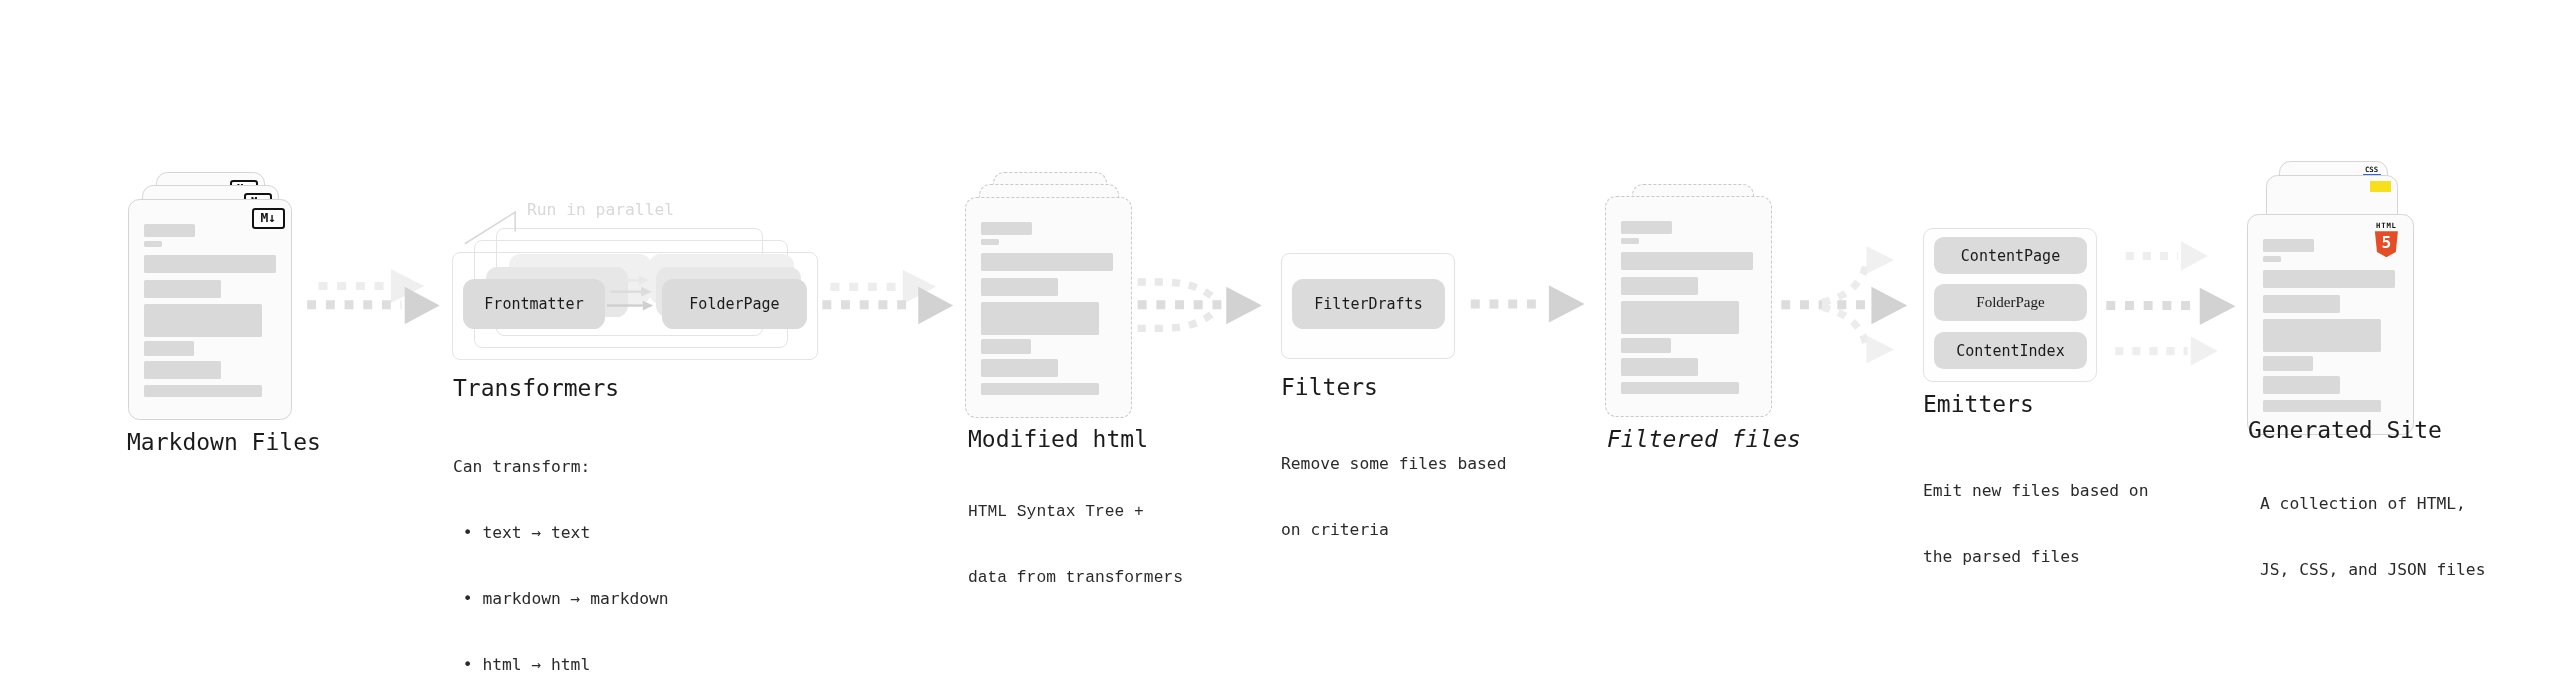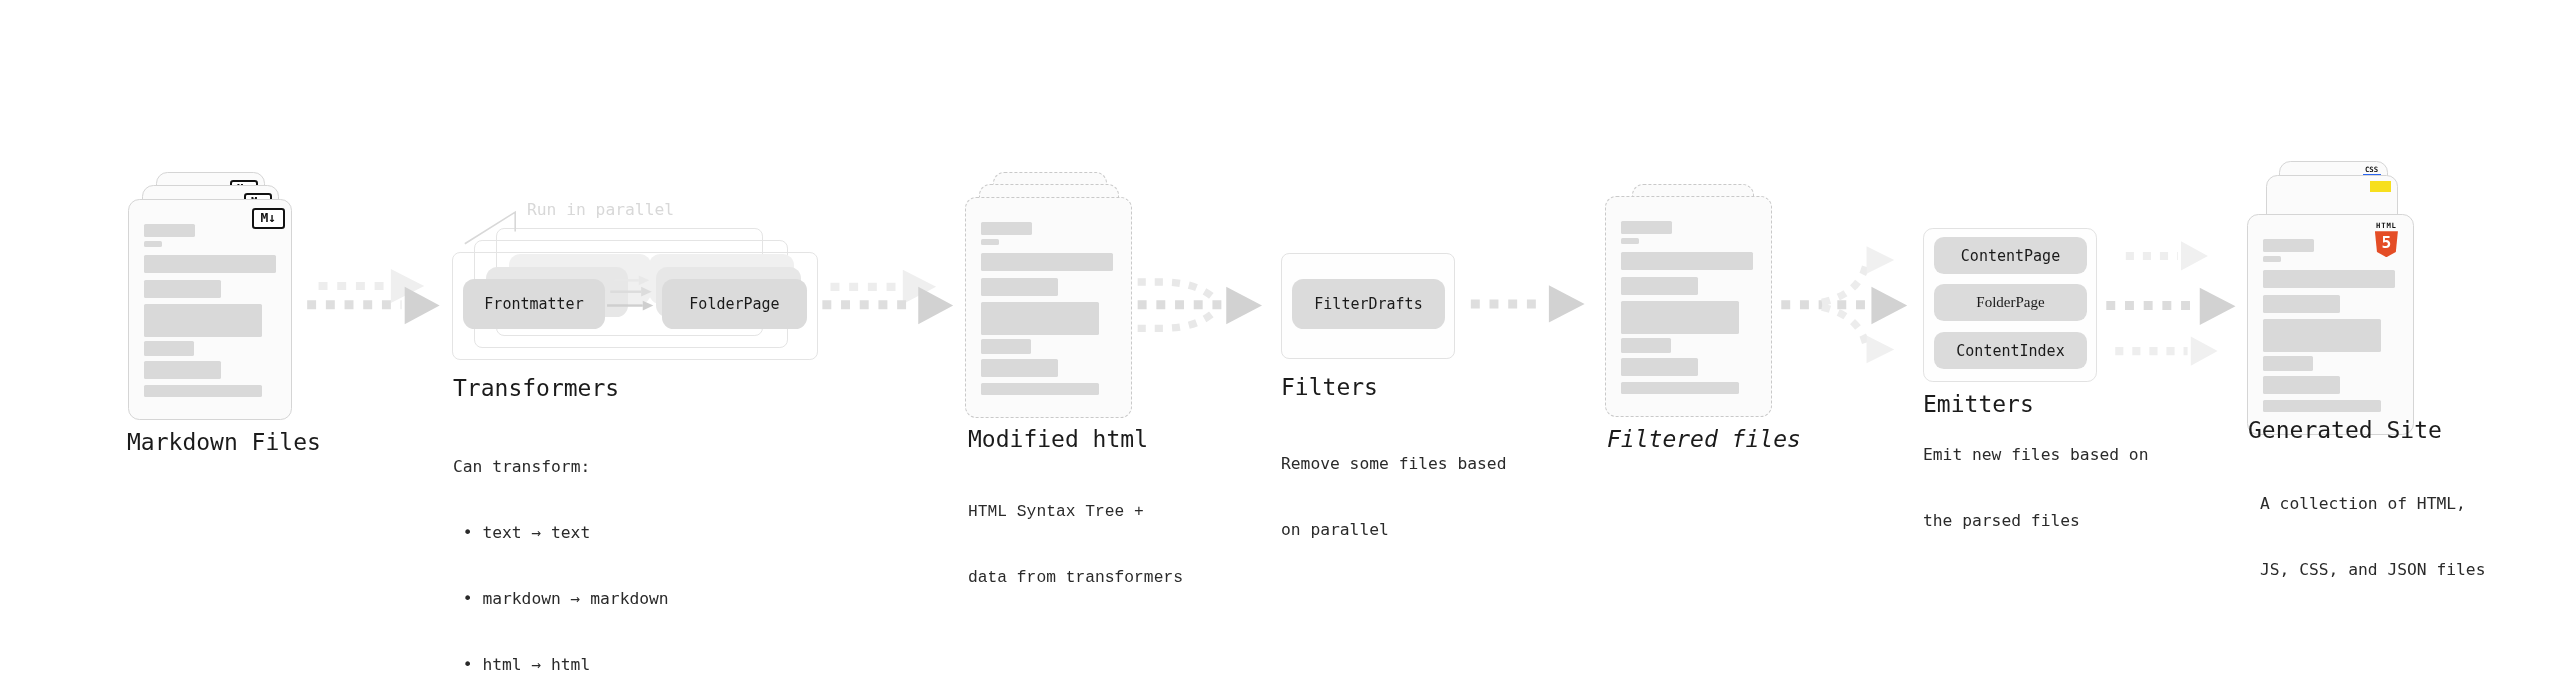--- a/index.html
+++ b/index.html
@@ -102,21 +102,21 @@
       <div>data from transformers</div>
     </div>
   </div>
 
   <div>
     <div class="panel" style="left:1281px;top:253px;width:174px;height:106px;border-radius:8.1px;"></div>
     <div class="pill" style="left:1292px;top:279px;width:153px;height:50px;">FilterDrafts</div>
     <div class="heading" style="left:1281px;top:374px;">Filters</div>
     <div class="desc" style="left:1281px;top:409px;">
       <div>Remove some files based</div>
-      <div>on parallel</div>
+      <div>on criteria</div>
     </div>
   </div>
 
   <div>
     <div class="doc-card dashed" style="left:1632px;top:184px;width:122px;height:221px;"></div>
     <div class="doc-card dashed" style="left:1605px;top:196px;width:167px;height:221px;">
       <div class="bar" style="left:14.6px;top:24.4px;width:51px;height:12.2px"></div>
       <div class="bar" style="left:14.6px;top:41px;width:18px;height:5.7px"></div>
       <div class="bar" style="left:14.6px;top:55px;width:132px;height:18px"></div>
       <div class="bar" style="left:14.6px;top:80px;width:77px;height:18px"></div>
@@ -127,21 +127,21 @@
     </div>
     <div class="heading" style="left:1607px;top:426px;font-style:italic;">Filtered files</div>
   </div>
 
   <div>
     <div class="panel" style="left:1923px;top:228px;width:174px;height:154px;"></div>
     <div class="pill small" style="left:1934px;top:237px;width:153px;height:37px;">ContentPage</div>
     <div class="pill small" style="left:1934px;top:284px;width:153px;height:37px;font-family:Liberation Serif, serif;">FolderPage</div>
     <div class="pill small" style="left:1934px;top:332px;width:153px;height:37px;">ContentIndex</div>
     <div class="heading" style="left:1923px;top:391px;">Emitters</div>
-    <div class="desc" style="left:1923px;top:400px;">
+    <div class="desc" style="left:1923px;top:436px;">
       <div>Emit new files based on</div>
       <div>the parsed files</div>
     </div>
   </div>
 
   <div>
     <div class="doc-card" style="left:2279px;top:161px;width:109px;height:221px;">
       <div class="css-badge">
         <div>CSS</div>
         <div class="css-underline"></div>

